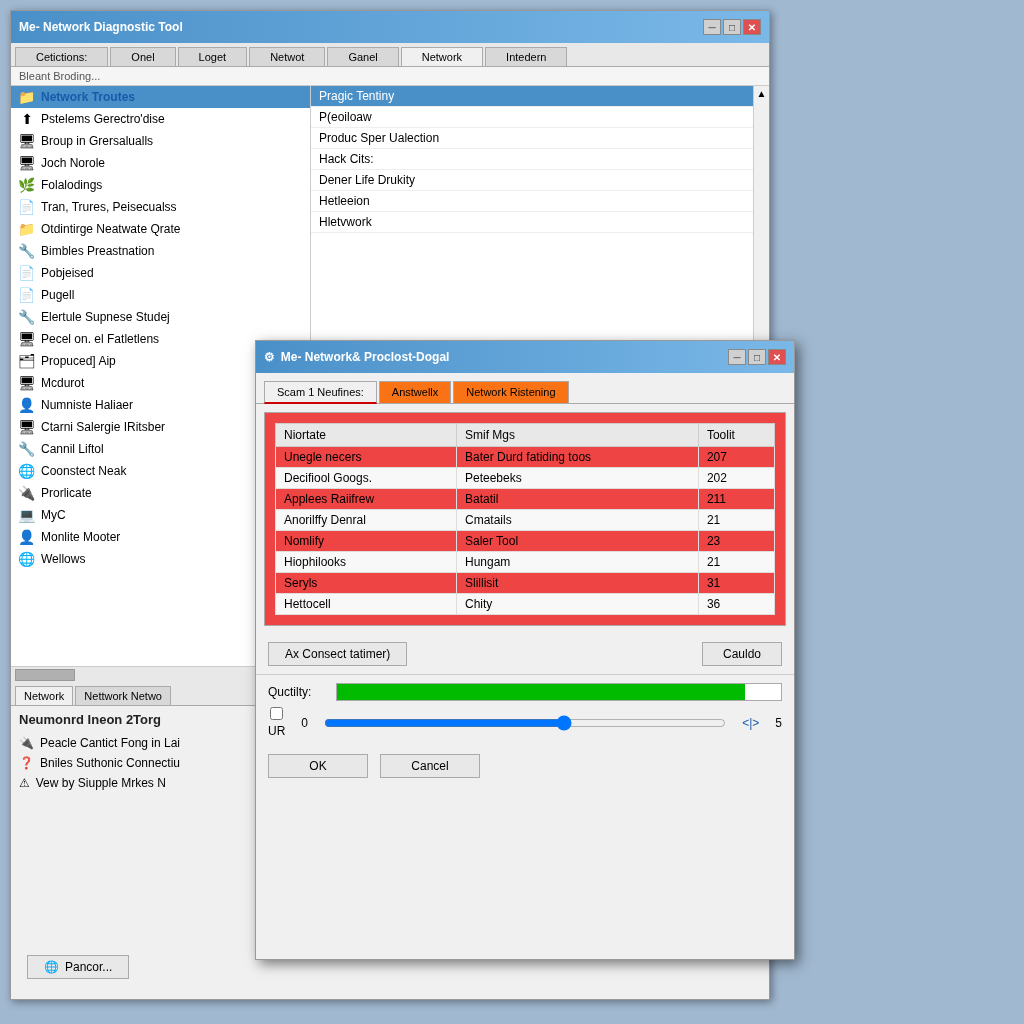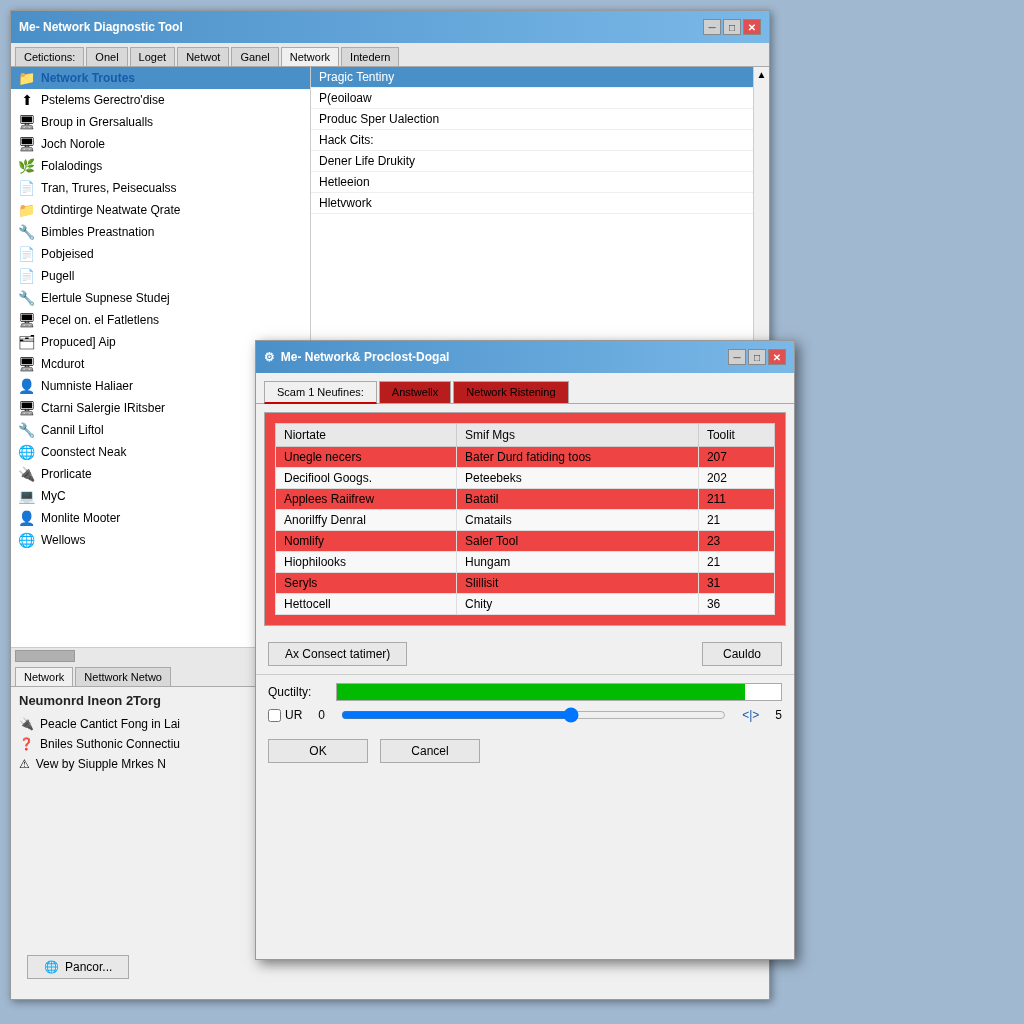--- a/index.html
+++ b/index.html
@@ -58,21 +58,21 @@
       background: #e8e8e8;
       border-bottom: 1px solid #aaa;
       display: flex;
       padding: 4px 4px 0;
       gap: 2px;
       flex-wrap: nowrap;
       overflow: hidden;
     }
 
     .tab {
-      padding: 3px 8px;
+      padding: 3px 20px;
       border: 1px solid #aaa;
       border-bottom: none;
       background: #d8d8d8;
       cursor: pointer;
       font-size: 11px;
       white-space: nowrap;
     }
 
     .tab.active {
       background: #f0f0f0;
@@ -157,21 +157,21 @@
       padding: 8px 8px 0;
       gap: 2px;
       border-bottom: 1px solid #aaa;
       background: #f0f0f0;
     }
 
     .dialog-tab {
       padding: 4px 12px;
       border: 1px solid #aaa;
       border-bottom: none;
-      background: #b91c1c;
+      background: #f97316;
       cursor: pointer;
       font-size: 11px;
     }
 
     .dialog-tab.active {
       background: #f0f0f0;
       border-bottom: 1px solid #f0f0f0;
       margin-bottom: -1px;
       z-index: 1;
     }
@@ -248,20 +248,21 @@
       align-items: center;
       gap: 8px;
       margin-top: 4px;
     }
 
     .checkbox-row {
       display: flex;
       align-items: center;
       gap: 4px;
       font-size: 12px;
+      flex-direction: column;
     }
 
     .slider-control {
       display: flex;
       align-items: center;
       gap: 4px;
       color: #1a5aaa;
       font-size: 12px;
     }
 
@@ -345,20 +346,23 @@
   <div class="tab-bar">
     <div class="tab">Cetictions:</div>
     <div class="tab">Onel</div>
     <div class="tab">Loget</div>
     <div class="tab">Netwot</div>
     <div class="tab">Ganel</div>
     <div class="tab active">Network</div>
     <div class="tab">Intedern</div>
   </div>
 
+  <div class="address-bar">
+    <span>Bleant Broding...</span>
+  </div>
 
   <div class="content-area" style="height: 580px;">
 
     <div class="left-panel">
 
       <div class="list-item selected">
         <span class="item-icon">📁</span>
         <span class="item-label" style="color:#1a5aaa; font-weight:bold;">Network Troutes</span>
       </div>
       <div class="list-item">

